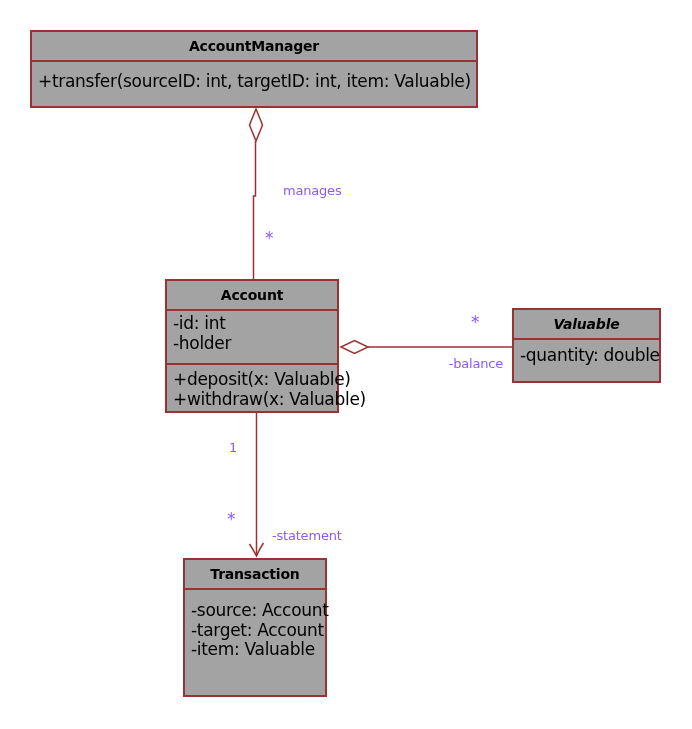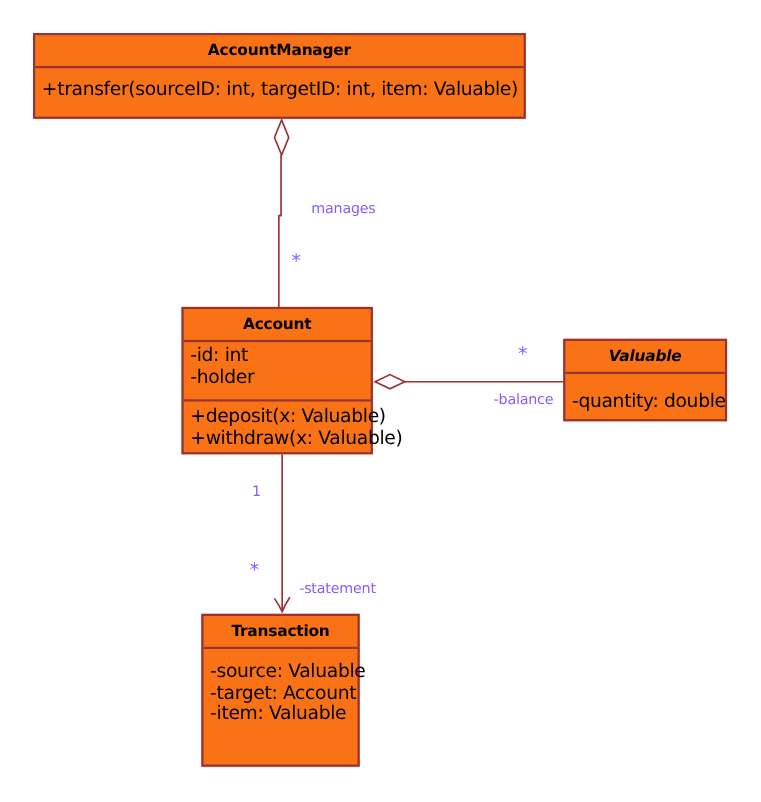--- a/index.html
+++ b/index.html
@@ -18,21 +18,21 @@
   #edges {
     position: absolute;
     left: 0;
     top: 0;
     width: 692px;
     height: 729px;
   }
   .uml-class {
     position: absolute;
     box-sizing: border-box;
-    background: #f97316;
+    background: #a3a3a3;
     border: 2px solid #993333;
     color: #000000;
   }
   .uml-title {
     box-sizing: border-box;
     height: 28px;
     display: flex;
     align-items: center;
     justify-content: center;
     font-size: 14px;
@@ -64,21 +64,21 @@
     font-size: 17px;
     line-height: 17px;
   }
   
   #box-accountmanager { left: 30px;  top: 30px;  width: 448px; height: 78px; }
   #box-accountmanager .uml-compartment { height: 44px; padding-top: 10px; }
   #box-account       { left: 165px; top: 279px; width: 174px; height: 134px; }
   #box-account .attrs   { height: 54px; padding-top: 3px; }
   #box-account .methods { height: 48px; padding-top: 5px; }
   #box-valuable      { left: 512px; top: 308px; width: 149px; height: 75px; }
-  #box-valuable .attrs  { height: 57px; padding-top: 16px; }
+  #box-valuable .attrs  { height: 57px; padding-top: 6px; }
   #box-transaction   { left: 183px; top: 558px; width: 144px; height: 139px; }
   #box-transaction .attrs { height: 107px; padding-top: 11px; }
 
   #lbl-manages        { left: 283px; top: 183px; }
   #lbl-manages-star   { left: 265px; top: 230px; }
   #lbl-balance-star   { left: 471px; top: 314px; }
   #lbl-balance        { left: 437px; top: 356px; width: 66px; text-align: right; }
   #lbl-statement-one  { left: 229px; top: 440px; }
   #lbl-statement-star { left: 227px; top: 511px; }
   #lbl-statement      { left: 272px; top: 528px; }
@@ -122,21 +122,21 @@
   <div class="uml-class" id="box-valuable">
     <div class="uml-title abstract">Valuable</div>
     <div class="uml-compartment attrs">
       <div class="uml-line">-quantity: double</div>
     </div>
   </div>
 
   <div class="uml-class" id="box-transaction">
     <div class="uml-title">Transaction</div>
     <div class="uml-compartment attrs">
-      <div class="uml-line">-source: Valuable</div>
+      <div class="uml-line">-source: Account</div>
       <div class="uml-line">-target: Account</div>
       <div class="uml-line">-item: Valuable</div>
     </div>
   </div>
 
   <div class="edge-label" id="lbl-manages">manages</div>
   <div class="edge-label mult" id="lbl-manages-star">*</div>
 
   <div class="edge-label mult" id="lbl-balance-star">*</div>
   <div class="edge-label" id="lbl-balance">-balance</div>

